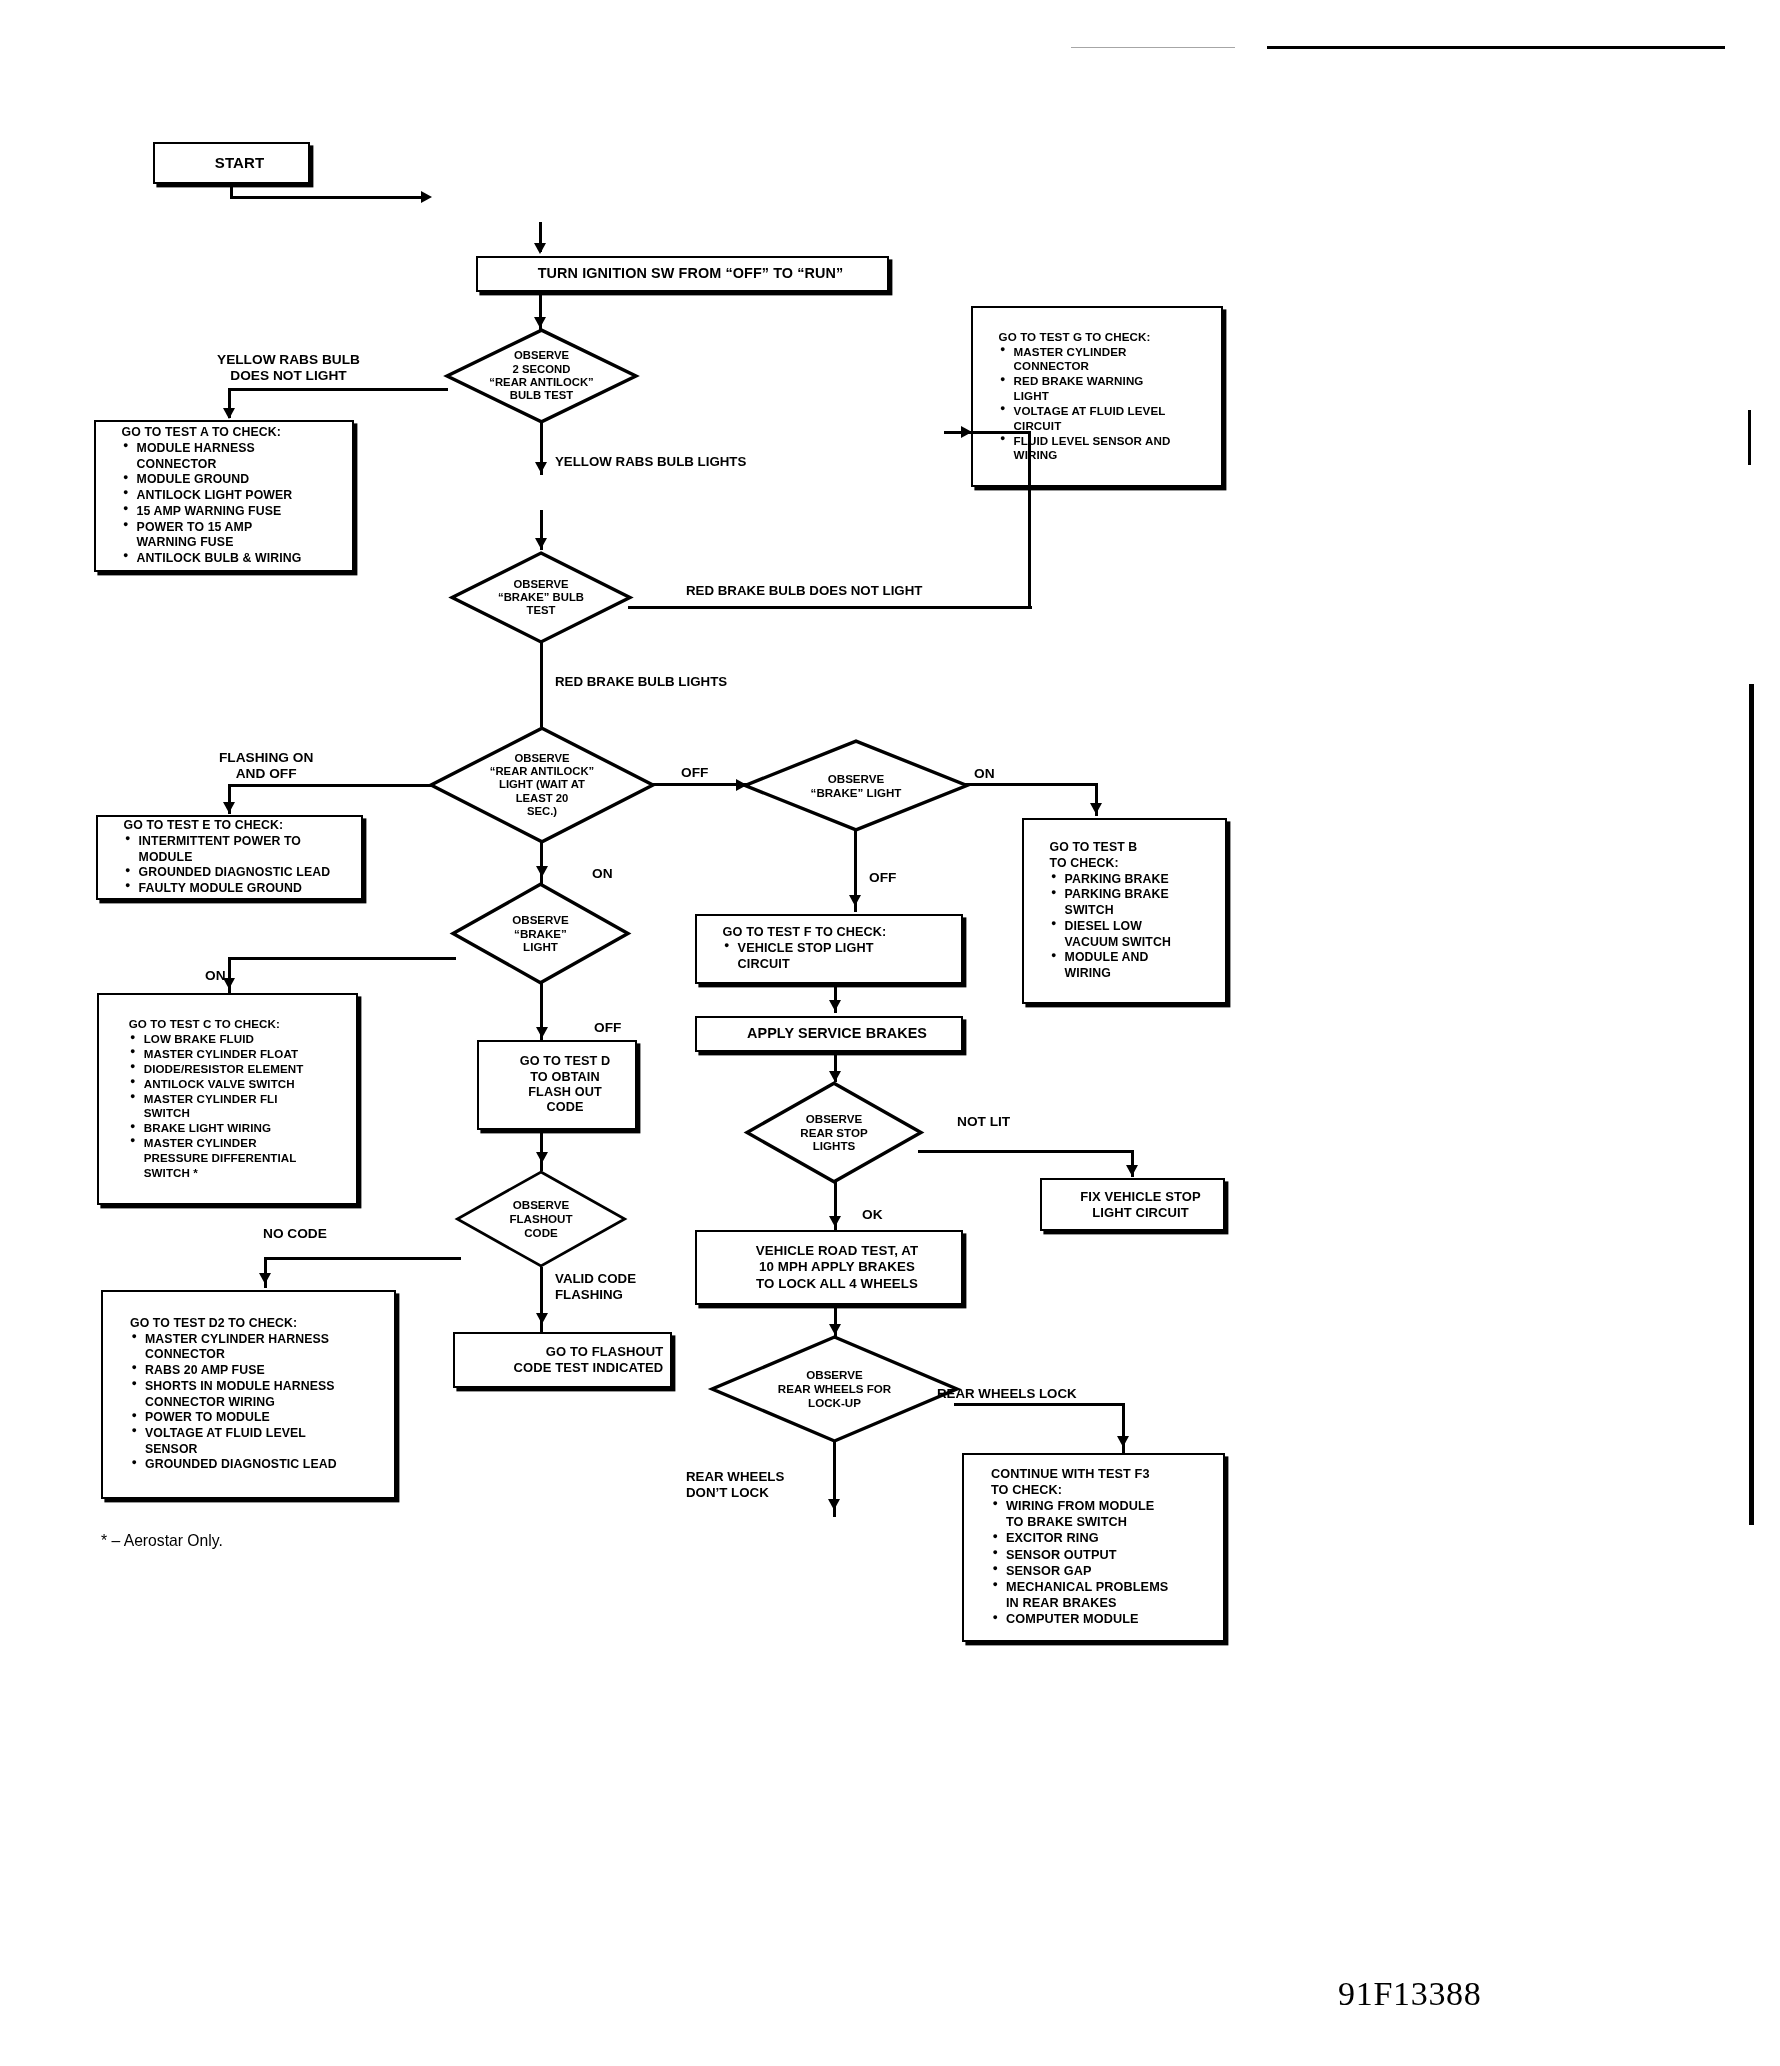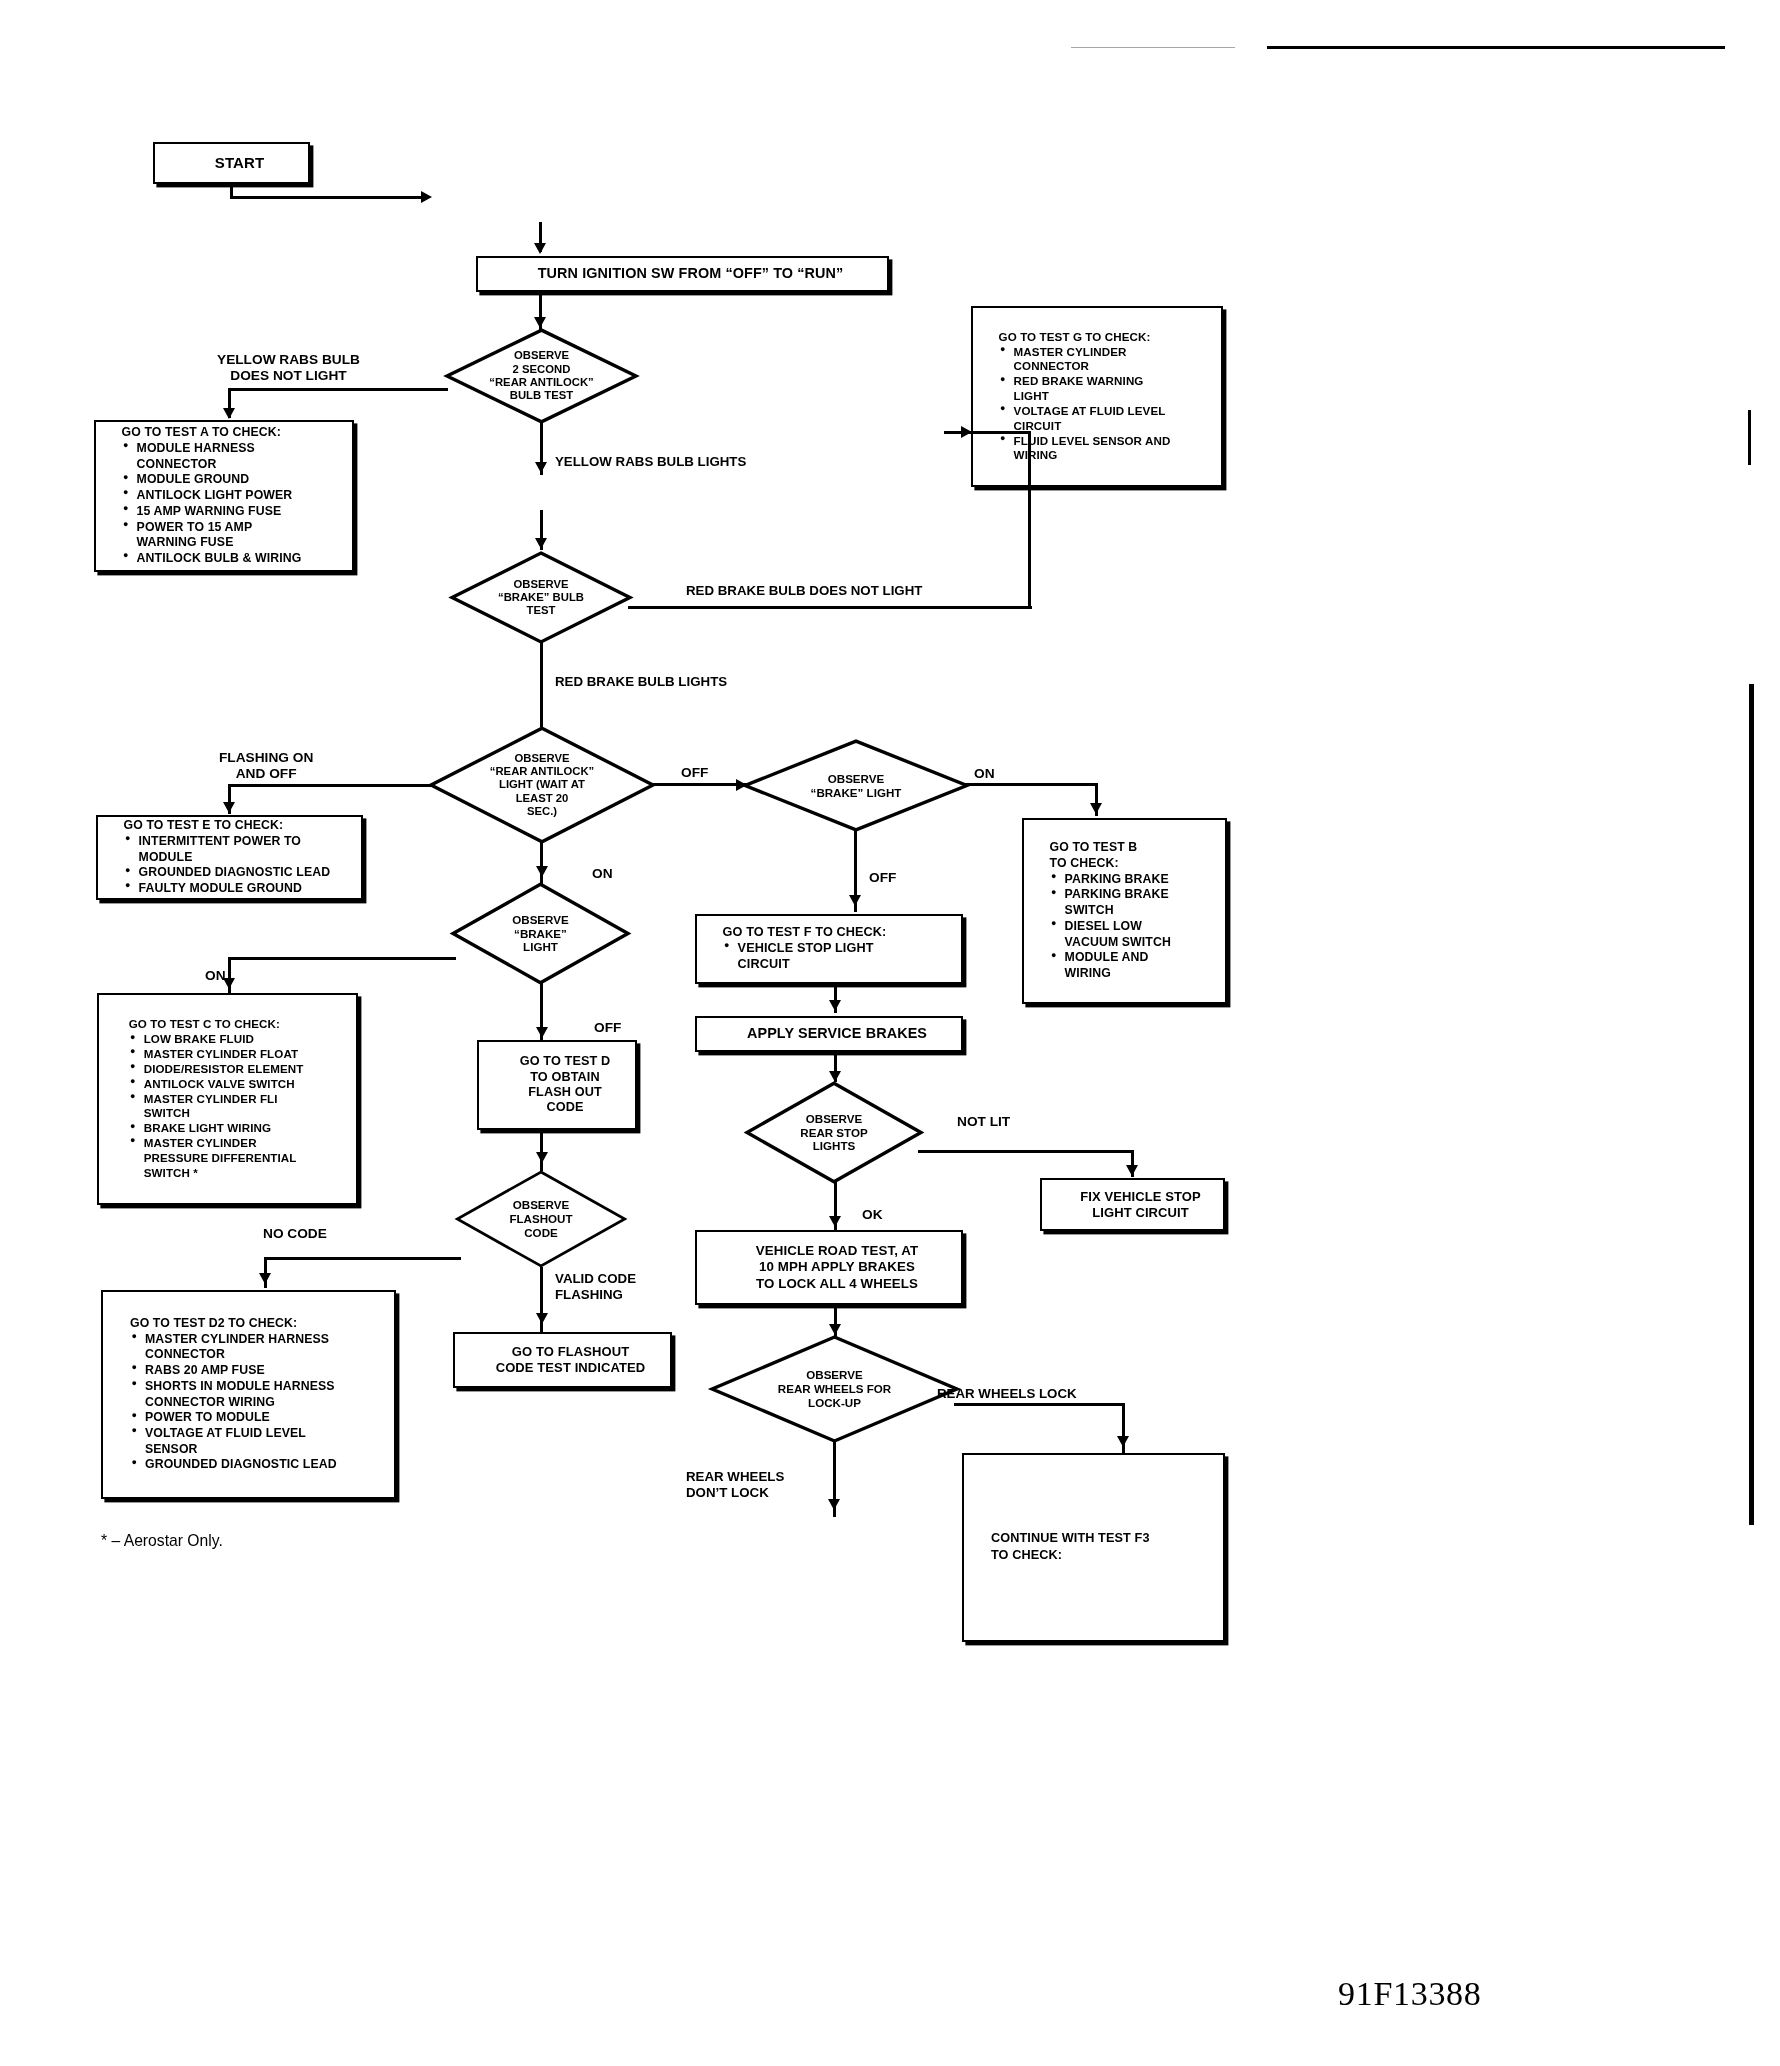--- a/index.html
+++ b/index.html
@@ -327,21 +327,21 @@
         <li>GROUNDED DIAGNOSTIC LEAD</li>
       </ul>
     </div>
   </div>
 
   <div class="elabel" style="left:555px;top:1271px;font-size:13.3px;">VALID CODE
 FLASHING</div>
   <div class="ln" style="left:540px;top:1267px;width:2.7px;height:66px;"></div>
   <div class="arrow down" style="left:536px;top:1313px;"></div>
 
-  <div class="node box shadow" style="left:453px;top:1332px;width:219px;height:56px;font-size:13px;">
+  <div class="node box shadow" style="left:453px;top:1332px;width:219px;height:56px;font-size:13px;text-align:right;">
     <div class="inner" style="white-space:pre-line;">GO TO FLASHOUT
 CODE TEST INDICATED</div>
   </div>
 
   <div class="node box shadow" style="left:695px;top:1230px;width:268px;height:75px;font-size:13.3px;">
     <div class="inner" style="white-space:pre-line;">VEHICLE ROAD TEST, AT
 10 MPH APPLY BRAKES
 TO LOCK ALL 4 WHEELS</div>
   </div>
 
@@ -359,20 +359,30 @@
 
   <div class="elabel" style="left:937px;top:1386px;font-size:13.3px;">REAR WHEELS LOCK</div>
   <div class="ln" style="left:954px;top:1403px;width:171px;height:3.4px;"></div>
   <div class="ln" style="left:1122px;top:1403px;width:3.4px;height:52px;"></div>
   <div class="arrow down" style="left:1117px;top:1436px;"></div>
 
   <div class="node box shadow left" style="left:962px;top:1453px;width:263px;height:189px;font-size:12.7px;">
     <div class="inner" style="padding:8.2px 11px;">
       <div class="hdr">CONTINUE WITH TEST F3</div>
       <div class="hdr">TO CHECK:</div>
+      <ul class="chk">
+        <li>WIRING FROM MODULE</li>
+        <li class="cont">TO BRAKE SWITCH</li>
+        <li>EXCITOR RING</li>
+        <li>SENSOR OUTPUT</li>
+        <li>SENSOR GAP</li>
+        <li>MECHANICAL PROBLEMS</li>
+        <li class="cont">IN REAR BRAKES</li>
+        <li>COMPUTER MODULE</li>
+      </ul>
     </div>
   </div>
 
   <div class="elabel" style="left:686px;top:1469px;font-size:13.3px;">REAR WHEELS
 DON’T LOCK</div>
   <div class="ln" style="left:833px;top:1442px;width:2.7px;height:75px;"></div>
   <div class="arrow down" style="left:828px;top:1499px;"></div>
 
 
   <div class="note" style="left:101px;top:1532px;font-size:15.7px;">*  –  Aerostar Only.</div>

